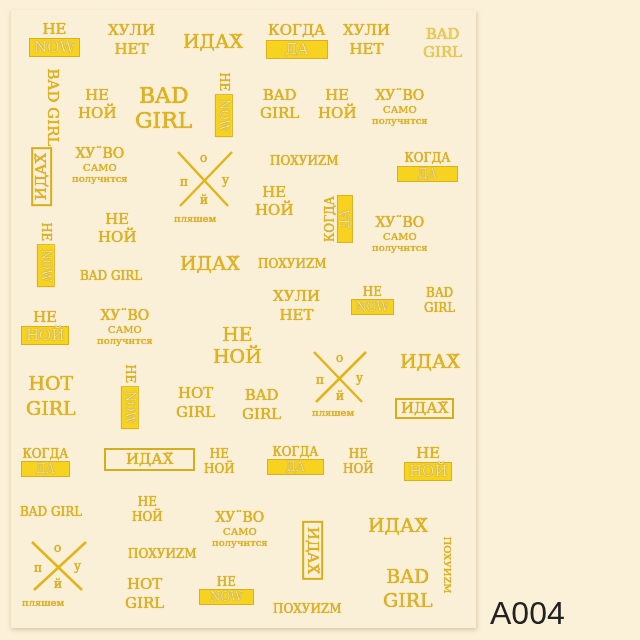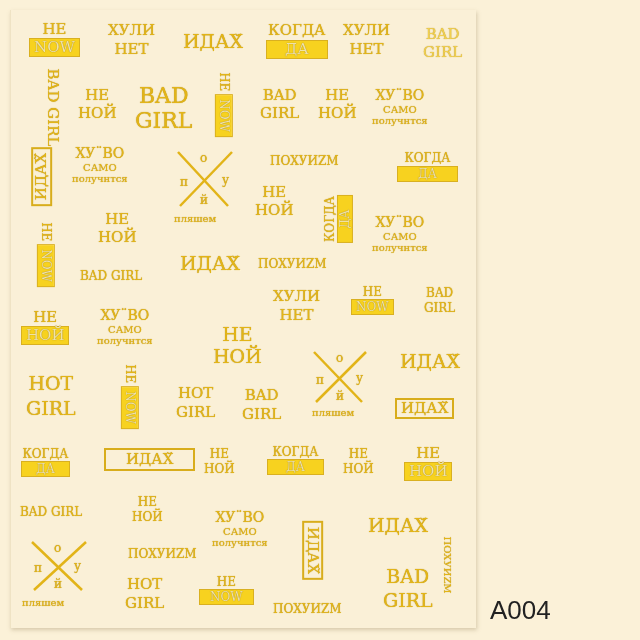--- a/index.html
+++ b/index.html
@@ -11,21 +11,21 @@
   .st .l{display:block;}
   .box{background:#f7d21f;color:#efe2a8;text-shadow:0 0 1px #8a6c10;padding:1px 4px;box-shadow:0 0 0 1px #d9b020;}
   .frame{border:2px solid #d8ad1c;padding:1px 4px;}
   .big{font-size:19px;}
   .med{font-size:15px;}
   .sm{font-size:12px;}
   .xs{font-size:10px;}
   .vert{transform:rotate(90deg);transform-origin:center;}
   .vertl{transform:rotate(-90deg);transform-origin:center;}
   .sym{position:absolute;width:80px;height:80px;}
-  .label{position:absolute;left:490px;top:595px;font-family:"Liberation Sans",sans-serif;font-size:26px;color:#222;}
+  .label{position:absolute;left:490px;top:595px;font-family:"Liberation Sans",sans-serif;font-size:32px;color:#222;}
 </style>
 </head>
 <body>
 
 <div class="sheet"></div>
 
 <div class="st med" style="left:30px;top:22px;">
   <span class="l">НЕ</span>
   <span class="l box" style="margin-top:2px;">NOW</span>
 </div>

